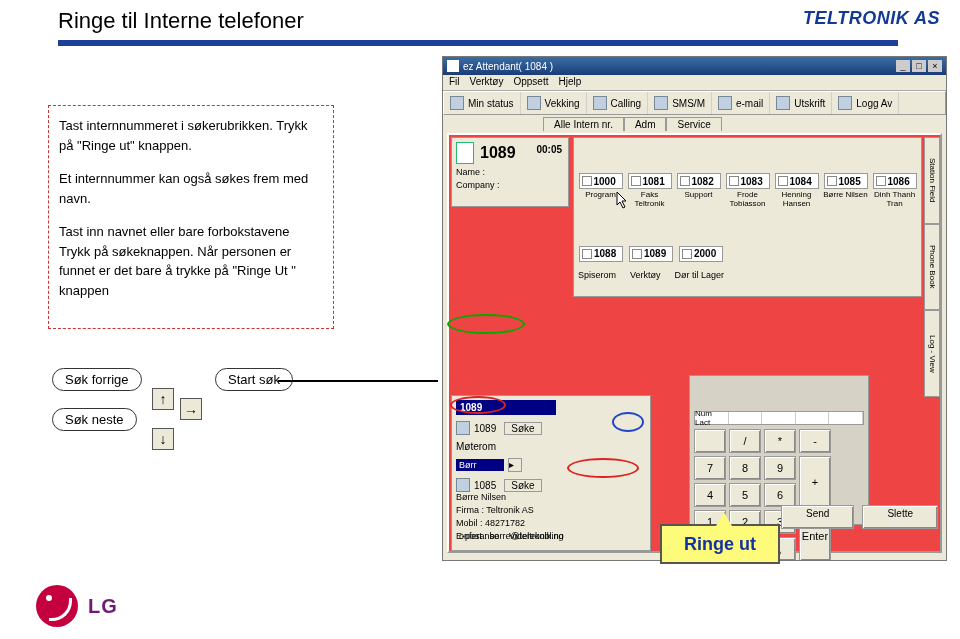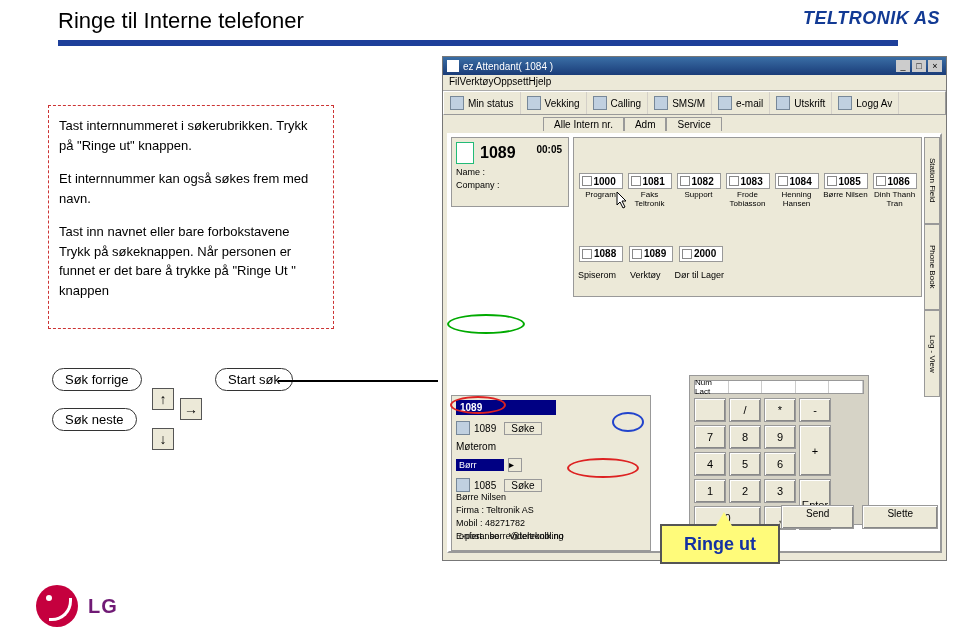--- a/index.html
+++ b/index.html
@@ -29,30 +29,30 @@
   .line { position: absolute; background: #000; }
   .ln1 { top: 272px; left: 755px; width: 2px; height: 70px; } 
   .ln2 { top: 380px; left: 278px; width: 160px; height: 2px; } 
 
   
   .appwin { position: absolute; top: 56px; left: 442px; width: 505px; height: 505px; background: #ece9d8; border: 1px solid #777; font-size: 10px; overflow: hidden; }
   .appwin .titlebar { height: 18px; background: linear-gradient(#3a6ea5,#1a3c78); color: #fff; display: flex; align-items: center; padding: 0 4px; }
   .appwin .titlebar .ticon { width: 12px; height: 12px; background: #fff; margin-right: 4px; }
   .appwin .titlebar .wbtns { margin-left: auto; display: flex; gap: 2px; }
   .appwin .titlebar .wbtn { width: 14px; height: 12px; background: #ccc; color:#000; font-size:9px; display:flex; align-items:center; justify-content:center;}
-  .menubar { height: 16px; background: #ece9d8; display: flex; padding: 1px 6px; border-bottom: 1px solid #aaa; }
+  .menubar { height: 16px; background: #ece9d8; display: flex; gap: 10px; padding: 1px 6px; border-bottom: 1px solid #aaa; }
 
   .toolbar { height: 24px; border: 1px solid #fff; border-right-color:#999; border-bottom-color:#999; background:#ece9d8; display:flex; align-items:center; }
   .toolbar .tbtn { display:flex; align-items:center; gap:4px; padding:0 6px; height:100%; border-right:1px solid #d4d0c8; }
   .toolbar .tbtn .ico { width:14px; height:14px; background:#c0d0e0; border:1px solid #789; }
 
   .apptabs { display:flex; margin:2px 4px 0 100px; }
   .apptab { border:1px solid #999; border-bottom:none; padding:1px 10px; background:#ece9d8; }
 
-  .inner { position: relative; margin:2px 4px 4px 4px; border:2px solid #fff; border-right-color:#999; border-bottom-color:#999; height: 420px; background:#ffffff; }
+  .inner { position: relative; margin:2px 4px 4px 4px; border:2px solid #fff; border-right-color:#999; border-bottom-color:#999; height: 420px; background:#ef4444; }
 
   
   .phonepane { position:absolute; top:2px; left:2px; width:118px; height:70px; border:1px solid #999; background:#ece9d8; padding:4px; }
   .phonepane .hdr { display:flex; align-items:center; gap:6px; }
   .phonepane .hdr .phic { width:18px; height:22px; border:1px solid #2b7; background:#fff; }
   .phonepane .num1089 { font-size:16px; font-weight:bold; }
   .phonepane .timer { position:absolute; top:6px; right:6px; font-weight:bold; }
   .phonepane .lbl { font-size:9px; margin-top:3px; }
 
   
@@ -75,21 +75,21 @@
   .searchpane { position:absolute; top:260px; left:2px; width:200px; height:156px; border:1px solid #999; background:#ece9d8; padding:4px; }
   .searchpane .sinput { background:#000083; color:#fff; padding:2px 4px; font-weight:bold; width:100px; display:inline-block; }
   .searchpane .sinput2 { background:#000083; color:#fff; padding:1px 3px; font-size:9px; width:48px; display:inline-block; }
   .searchpane .sbtn { display:inline-block; border:1px solid #999; padding:0 6px; background:#ece9d8; margin-left:4px; }
   .searchpane .resline { display:flex; align-items:center; gap:4px; margin-top:6px; }
   .searchpane .resline .ico { width:14px; height:14px; border:1px solid #789; background:#c0d0e0; }
   .searchpane .kv { font-size:9px; margin-top:3px; }
 
   
   .keypad { position:absolute; top:240px; left:240px; width:180px; height:150px; border:1px solid #999; background:#d6d3c6; padding:4px; }
-  .keypad .disp { height:14px; border:1px solid #999; background:#fff; margin-bottom:4px; display:flex; }
+  .keypad .disp { height:14px; border:1px solid #999; background:#fff; margin-bottom:4px; display:flex;margin-top:31px; }
   .keypad .disp .cell { flex:1; border-right:1px solid #ccc; font-size:8px; display:flex; align-items:center; justify-content:center; }
   .keypad .grid { display:grid; grid-template-columns: repeat(5, 32px); grid-auto-rows: 24px; gap:3px; }
   .keypad .key { border:1px solid #999; background:#ece9d8; display:flex; align-items:center; justify-content:center; font-size:11px; box-shadow: inset 1px 1px #fff, inset -1px -1px #888; }
   .keypad .key.wide { grid-column: span 2; }
   .keypad .key.tall { grid-row: span 2; }
 
   
   .sendpane { position:absolute; top:370px; left:290px; right:2px; height:24px; display:flex; gap:8px; justify-content:flex-end; }
   .sendpane .btn { border:1px solid #999; background:#ece9d8; padding:2px 24px; box-shadow: inset 1px 1px #fff, inset -1px -1px #888; }
 

